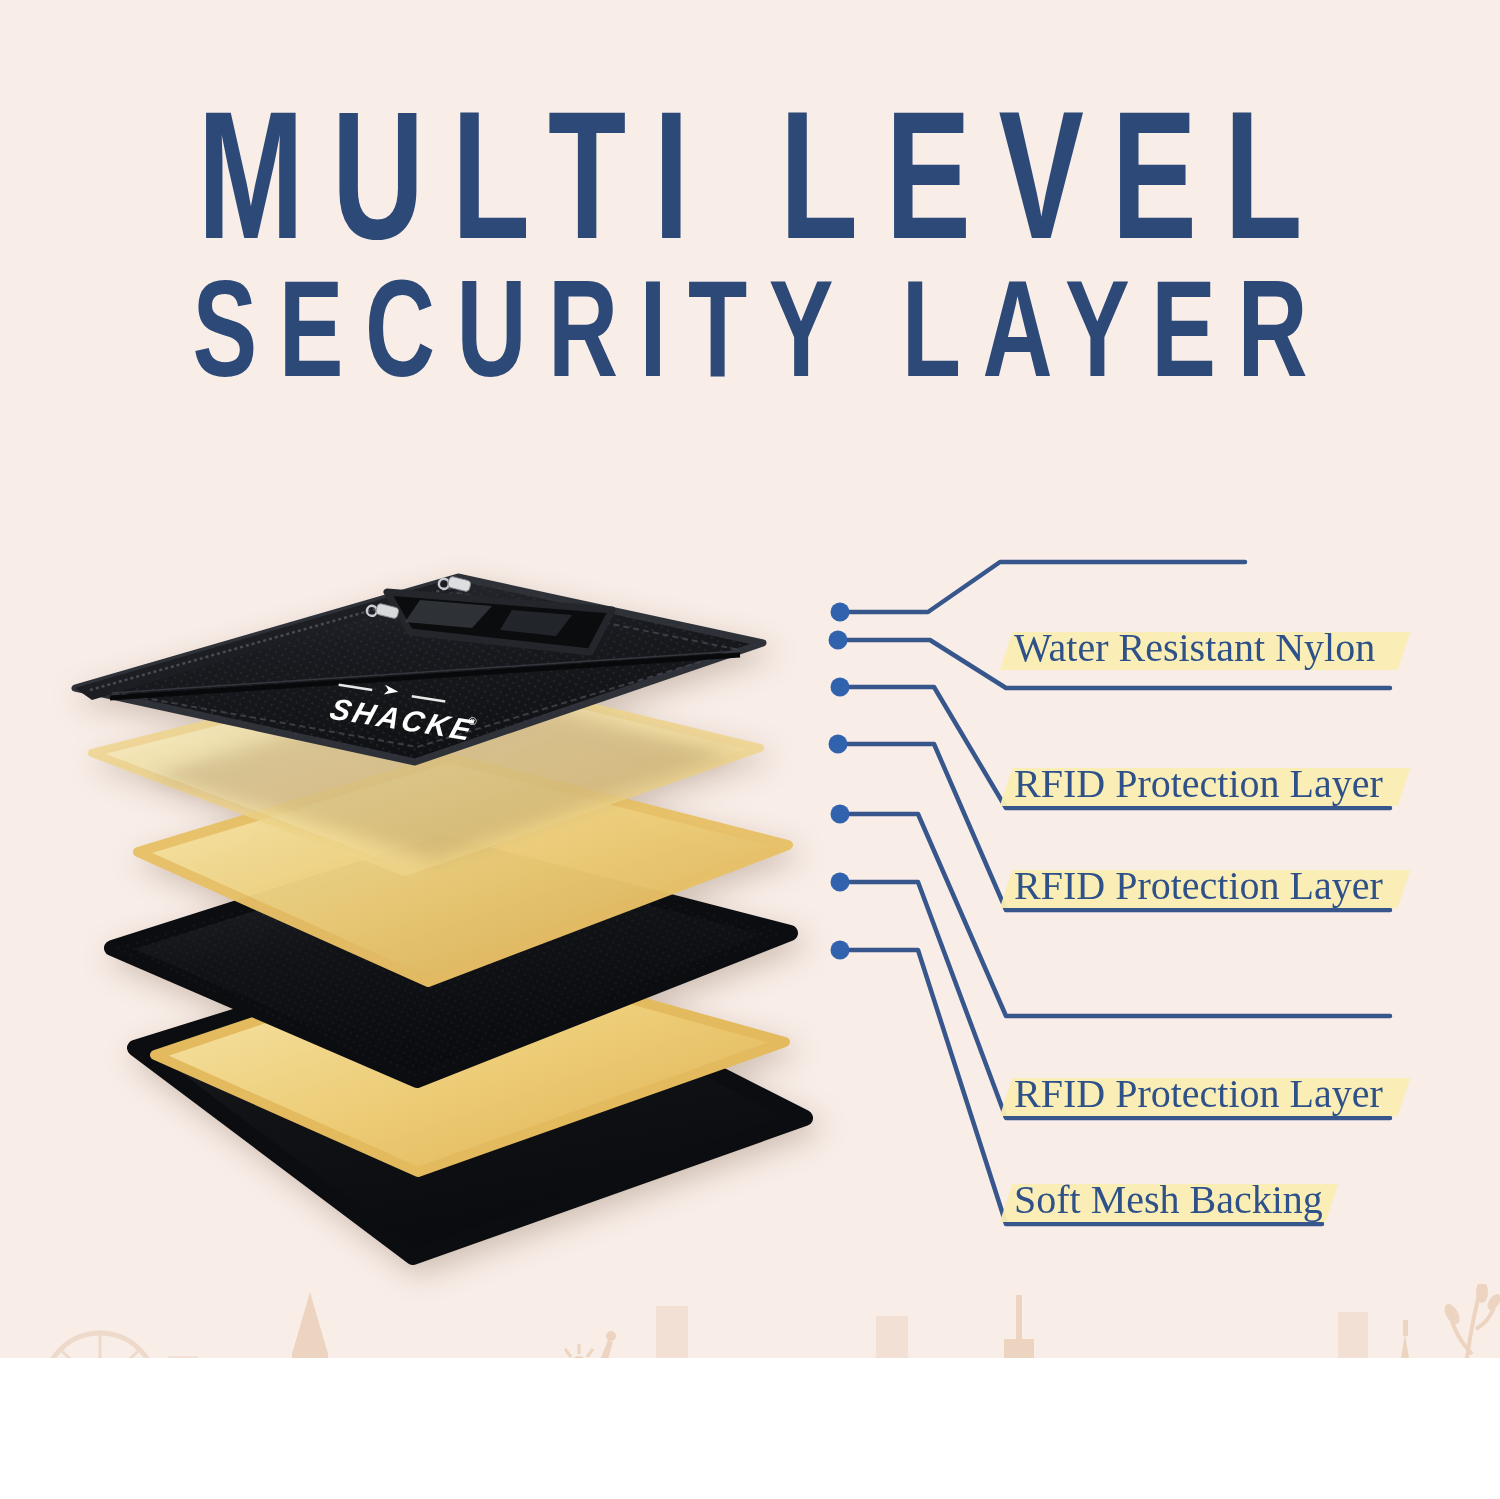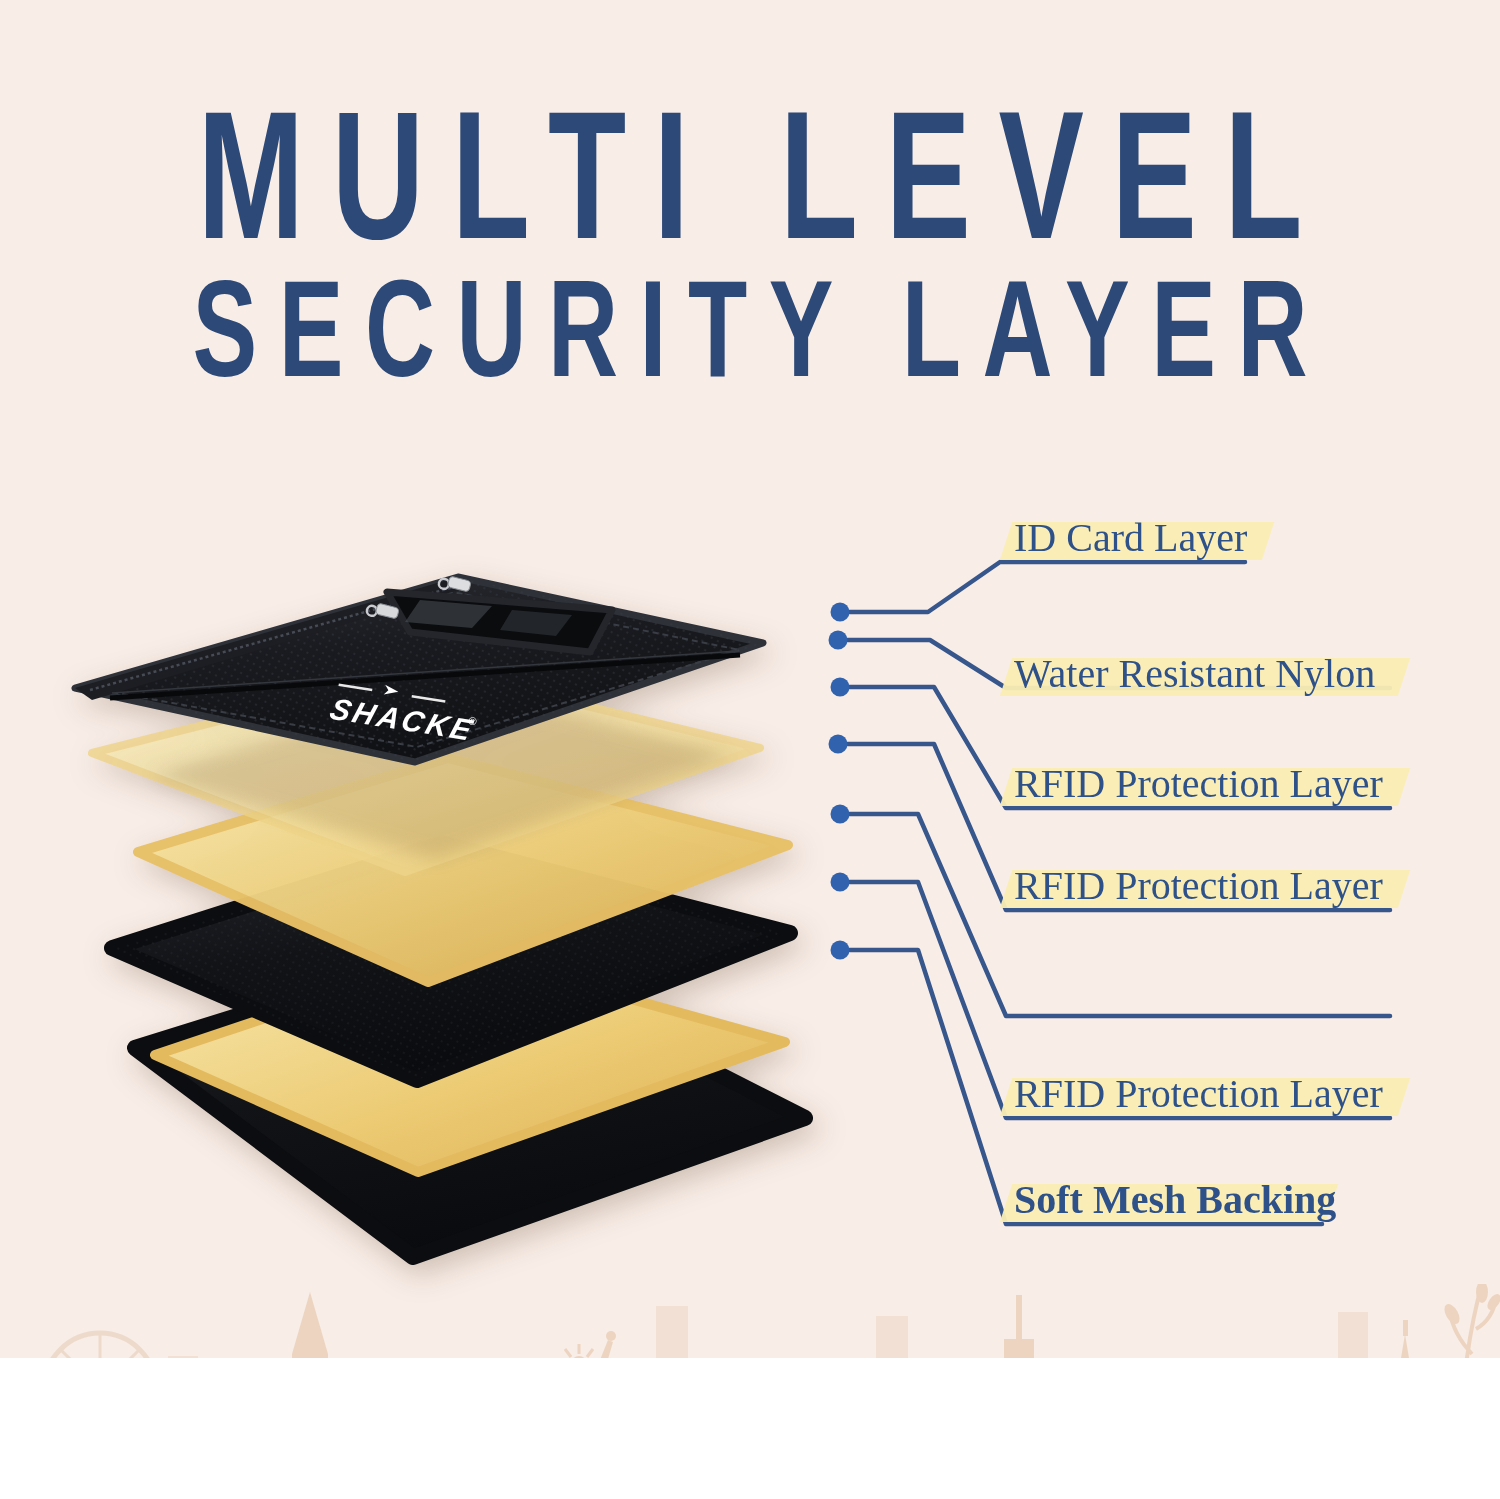--- a/index.html
+++ b/index.html
@@ -122,41 +122,37 @@
     <polyline points="30,450 108,450 196,724 512,724"></polyline>
     <circle cx="30" cy="112" r="9.5"></circle>
     <circle cx="28" cy="140" r="9.5"></circle>
     <circle cx="30" cy="187" r="9.5"></circle>
     <circle cx="28" cy="244" r="9.5"></circle>
     <circle cx="30" cy="314" r="9.5"></circle>
     <circle cx="30" cy="382" r="9.5"></circle>
     <circle cx="30" cy="450" r="9.5"></circle>
   </svg>
 
-  <div class="label" style="left:1006px;top:516px;">
-    <span class="hl" style="width:262px;"></span>
-    <span class="txt">ID Card Layer</span>
-  </div>
-  <div class="label" style="left:1006px;top:652px;">
+  <div class="label" style="left:1006px;top:626px;">
     <span class="hl" style="width:398px;"></span>
     <span class="txt">Water Resistant Nylon</span>
   </div>
   <div class="label" style="left:1006px;top:762px;">
     <span class="hl" style="width:398px;"></span>
     <span class="txt">RFID Protection Layer</span>
   </div>
   <div class="label" style="left:1006px;top:864px;">
     <span class="hl" style="width:398px;"></span>
     <span class="txt">RFID Protection Layer</span>
   </div>
   <div class="label" style="left:1006px;top:1072px;">
     <span class="hl" style="width:398px;"></span>
     <span class="txt">RFID Protection Layer</span>
   </div>
-  <div class="label" style="left:1006px;top:1178px;font-weight:bold;">
+  <div class="label" style="left:1006px;top:1178px;">
     <span class="hl" style="width:326px;"></span>
     <span class="txt">Soft Mesh Backing</span>
   </div>
 
   <svg class="skyline-svg" width="1500" height="215" viewBox="0 0 1500 215">
 
     <path fill="#f2e0d4" d="M0,215 L0,112 H34 V78 H62 V128 H96 V96 H130 V142 H168 V72 H198 V118 H238 V92 H278 V148 H318
          V104 H356 V134 H418 V86 H458 V124 H518 V96 H558 V148 H618 V108 H656 V22 H688 V118 H738 V82
          H788 V138 H828 V102 H876 V32 H908 V118 H958 V92 H1008 V138 H1058 V76 H1098 V124 H1148 V96
          H1198 V148 H1248 V86 H1288 V128 H1338 V28 H1368 V118 H1418 V92 H1458 V138 H1500 L1500,215 Z"></path>

